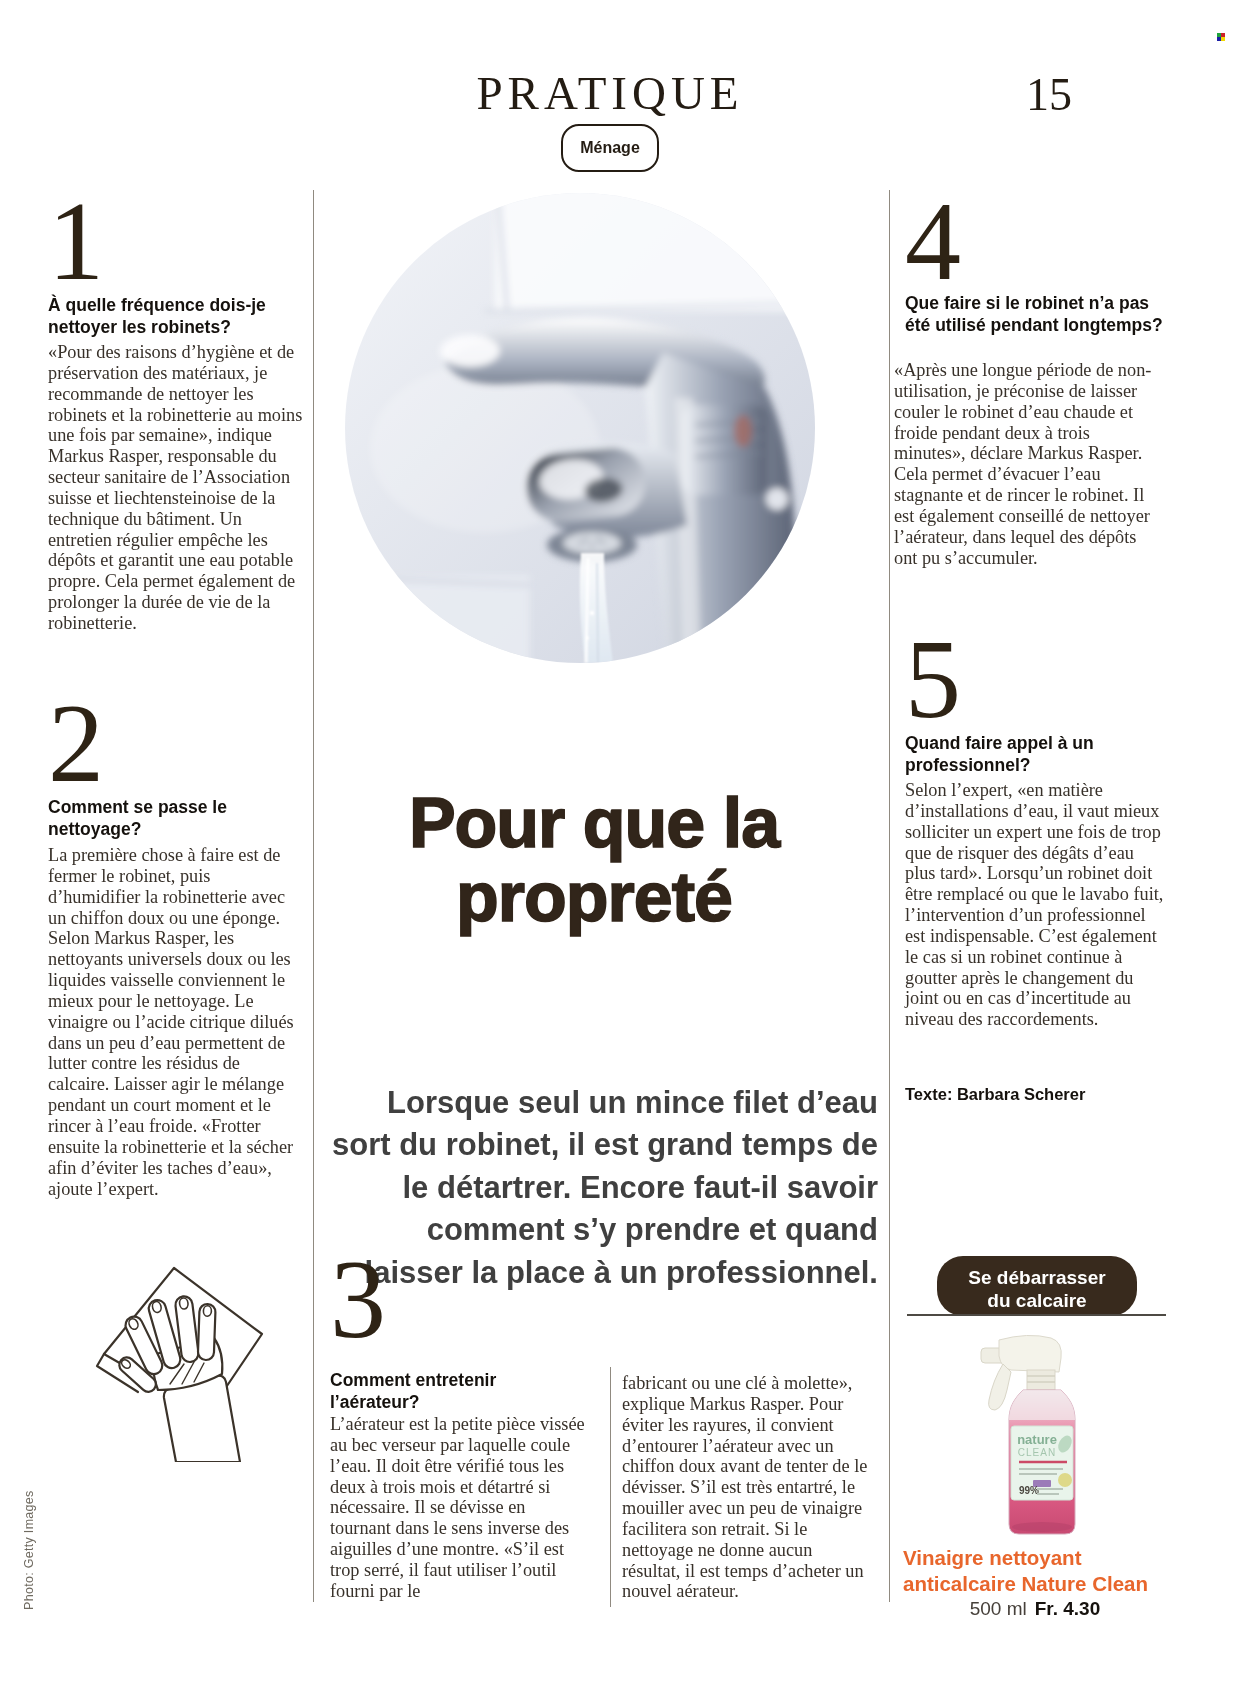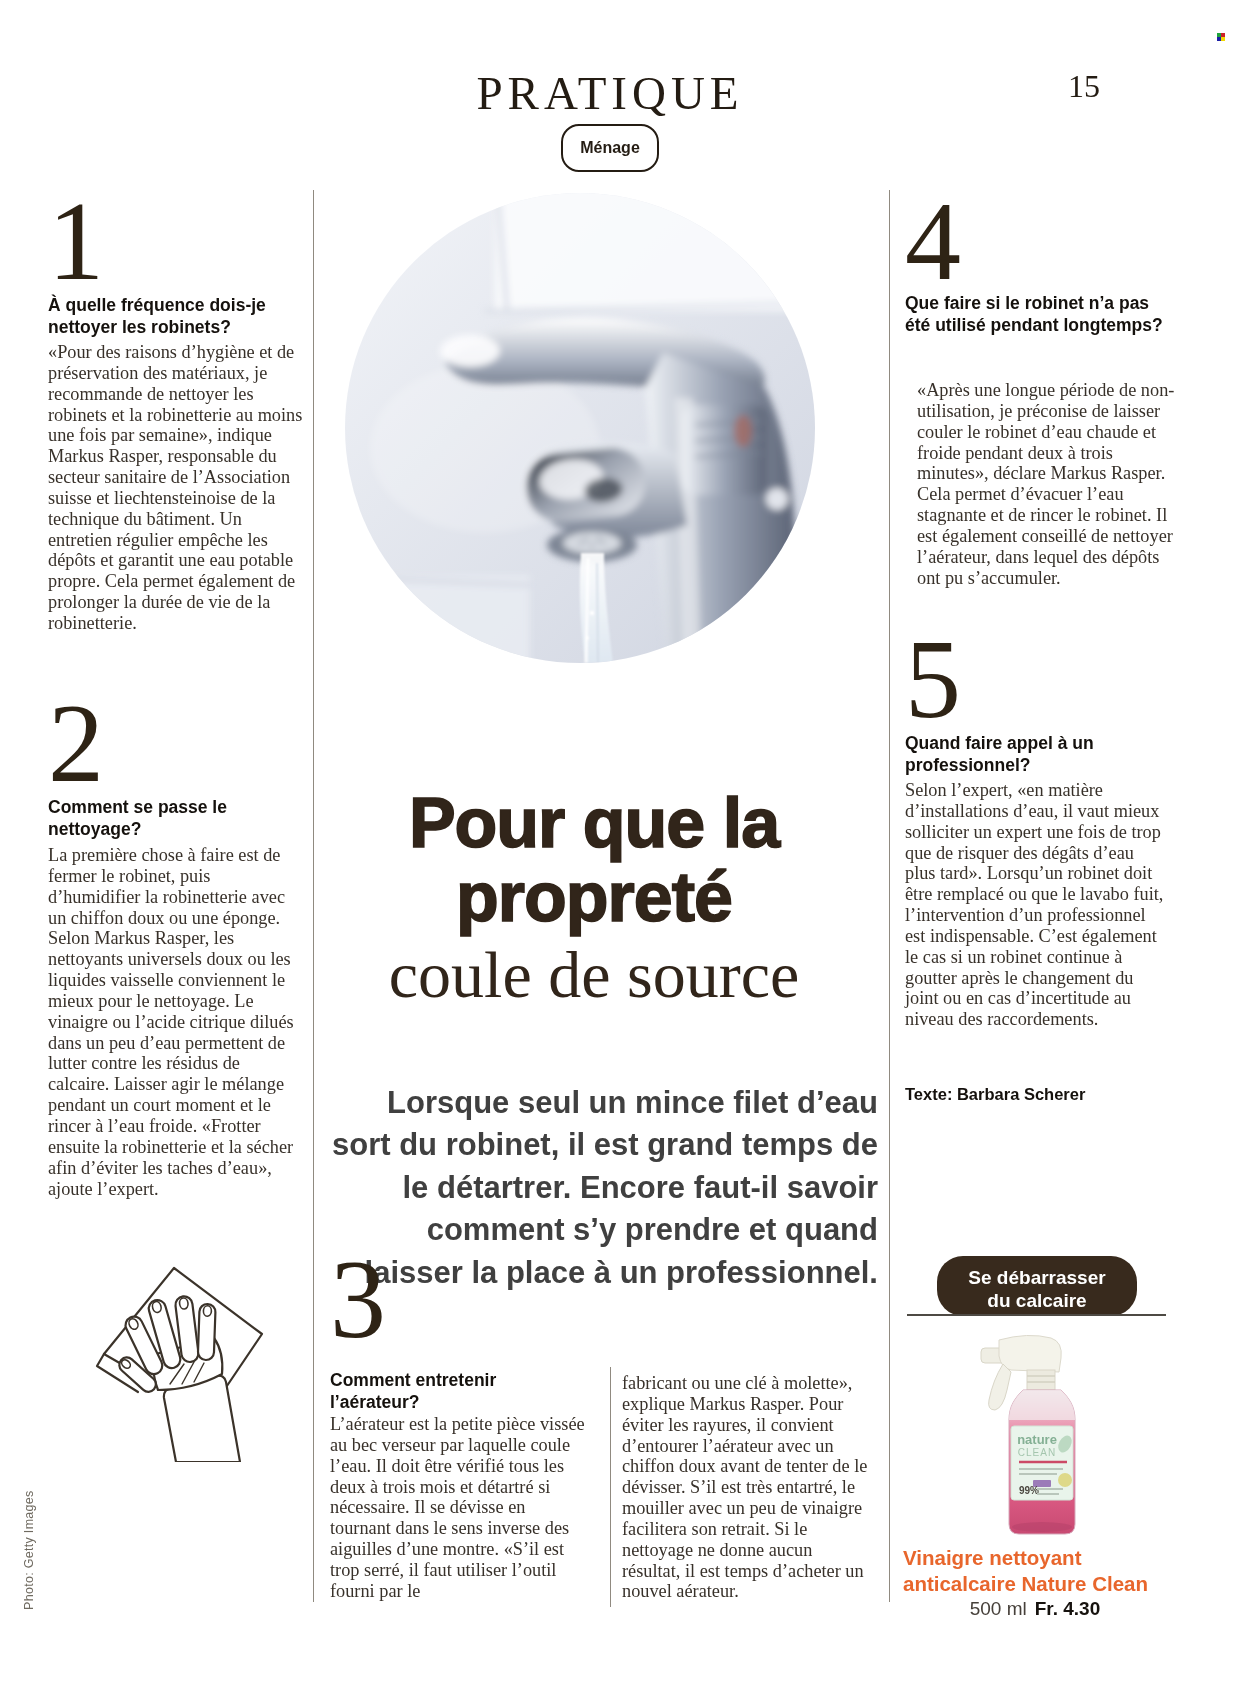--- a/index.html
+++ b/index.html
@@ -2,21 +2,21 @@
 <html><head>
 <meta charset="utf-8">
 <style>
   html,body{margin:0;padding:0;background:#ffffff;}
   #page{position:relative;width:1250px;height:1702px;background:#ffffff;overflow:hidden;
         font-family:"Liberation Serif",serif;color:#38312a;}
   .abs{position:absolute;}
 
   .kicker{left:310px;top:66px;width:600px;text-align:center;font-size:47px;letter-spacing:5px;
           color:#241c13;font-weight:400;}
-  .pagenum{left:1068px;top:68px;font-size:32px;color:#241c13;}
+  .pagenum{left:1026px;top:68px;font-size:46px;color:#241c13;}
   .pillwrap{left:310px;top:124px;width:600px;text-align:center;}
   .pill{display:inline-block;border:2px solid #241c13;border-radius:18px;padding:13px 17px;
         font-family:"Liberation Sans",sans-serif;font-weight:700;font-size:16px;color:#241c13;}
 
   .colormark{left:1217px;top:33px;width:8px;height:8px;display:grid;grid-template-columns:4px 4px;}
   .cm1{background:#1ea43c;} .cm2{background:#cc2128;} .cm3{background:#1b1ea5;} .cm4{background:#f2d800;}
 
   .vrule{width:1px;background:#908a80;}
   .bignum{font-family:"Liberation Serif",serif;font-size:112px;line-height:.78;color:#2e2315;}
   .qtitle{font-family:"Liberation Sans",sans-serif;font-weight:700;font-size:17.5px;line-height:1.24;
@@ -186,31 +186,30 @@
           <path d="M252,370 L253,470" stroke="#cfdae6" stroke-width="2" opacity=".8" fill="none"></path>
           <circle cx="247" cy="420" r="2.2" fill="#ffffff"></circle>
             <circle cx="242" cy="445" r="2" fill="#ffffff"></circle>
         </g>
       </g>
     </svg>
   </div>
 
   <div class="abs hl-bold" style="top:788px;">Pour que la</div>
   <div class="abs hl-bold" style="top:862px;">propreté</div>
-  <div class="abs hl-serif" style="top:942px;">coule de source</div>
   <div class="abs intro">Lorsque seul un mince filet d’eau sort du robinet, il est grand temps de le détartrer. Encore faut-il savoir comment s’y prendre et quand laisser la place à un professionnel.</div>
 
   <div class="abs bignum" style="left:330px;top:1256px;">3</div>
   <div class="abs qtitle" style="left:330px;top:1370px;width:250px;">Comment entretenir l’aérateur?</div>
   <div class="abs btext" style="left:330px;top:1414px;width:256px;">L’aérateur est la petite pièce vissée au bec verseur par laquelle coule l’eau. Il doit être vérifié tous les deux à trois mois et détartré si nécessaire. Il se dévisse en tournant dans le sens inverse des aiguilles d’une montre. «S’il est trop serré, il faut utiliser l’outil fourni par le</div>
   <div class="abs btext" style="left:622px;top:1373px;width:252px;">fabricant ou une clé à molette», explique Markus Rasper. Pour éviter les rayures, il convient d’entourer l’aérateur avec un chiffon doux avant de tenter de le dévisser. S’il est très entartré, le mouiller avec un peu de vinaigre facilitera son retrait. Si le nettoyage ne donne aucun résultat, il est temps d’acheter un nouvel aérateur.</div>
 
   <div class="abs bignum" style="left:905px;top:198px;">4</div>
   <div class="abs qtitle" style="left:905px;top:293px;width:260px;">Que faire si le robinet n’a pas été utilisé pendant longtemps?</div>
-  <div class="abs btext" style="left:917px;top:360px;width:260px;margin-top:20px;">«Après une longue période de non-utilisation, je préconise de laisser couler le robinet d’eau chaude et froide pendant deux à trois minutes», déclare Markus Rasper. Cela permet d’évacuer l’eau stagnante et de rincer le robinet. Il est également conseillé de nettoyer l’aérateur, dans lequel des dépôts ont pu s’accumuler.</div>
+  <div class="abs btext" style="left:894px;top:360px;width:260px;">«Après une longue période de non-utilisation, je préconise de laisser couler le robinet d’eau chaude et froide pendant deux à trois minutes», déclare Markus Rasper. Cela permet d’évacuer l’eau stagnante et de rincer le robinet. Il est également conseillé de nettoyer l’aérateur, dans lequel des dépôts ont pu s’accumuler.</div>
 
   <div class="abs bignum" style="left:905px;top:636px;">5</div>
   <div class="abs qtitle" style="left:905px;top:733px;width:260px;">Quand faire appel à un professionnel?</div>
   <div class="abs btext" style="left:905px;top:780px;width:260px;">Selon l’expert, «en matière d’installations d’eau, il vaut mieux solliciter un expert une fois de trop que de risquer des dégâts d’eau plus tard». Lorsqu’un robinet doit être remplacé ou que le lavabo fuit, l’intervention d’un professionnel est indispensable. C’est également le cas si un robinet continue à goutter après le changement du joint ou en cas d’incertitude au niveau des raccordements.</div>
 
   <div class="abs byline" style="left:905px;top:1085px;">Texte: Barbara Scherer</div>
 
   <div class="abs tagbox">
     <div>Se débarrasser</div>
     <div>du calcaire</div>

